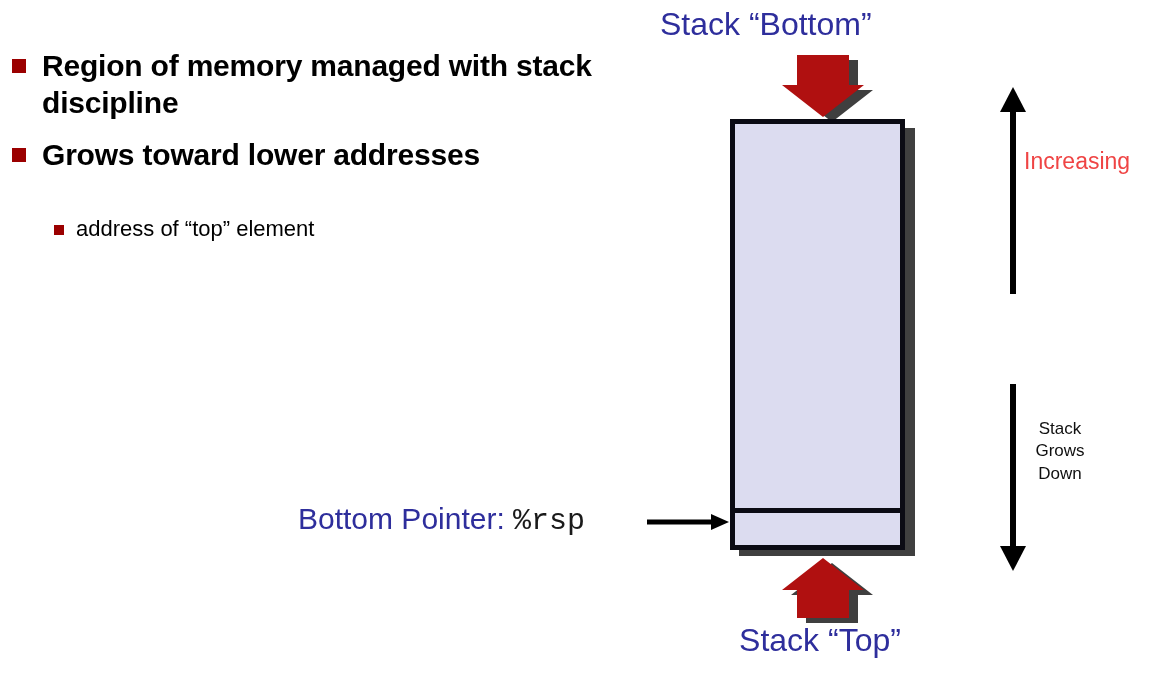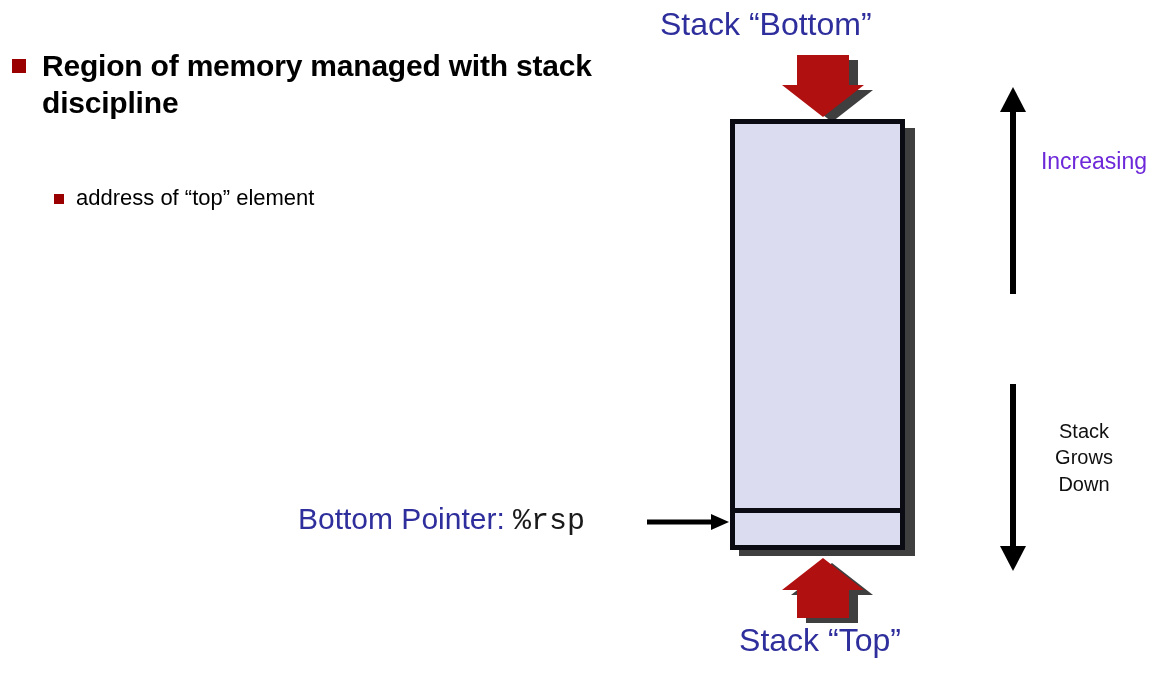--- a/index.html
+++ b/index.html
@@ -39,21 +39,21 @@
   }
   .bullet-text {
     font-size: 30px;
     font-weight: bold;
     color: #000000;
     line-height: 1.22;
     letter-spacing: -0.2px;
   }
   .bullet-row.l2 {
     margin-left: 42px;
-    margin-top: 22px;
+    margin-top: 0;
   }
   .bullet-row.l2 .bullet-marker {
     width: 10px;
     height: 10px;
     flex: 0 0 10px;
     margin-top: 9px;
     margin-right: 12px;
   }
   .bullet-row.l2 .bullet-text {
     font-size: 22px;
@@ -152,46 +152,50 @@
     position: absolute;
     left: 998px;
     top: 382px;
   }
   #increasing-label {
     position: absolute;
     left: 1024px;
     top: 147px;
     width: 140px;
     font-size: 23px;
-    color: #6d28d9;
+    color: #ef4444;
     line-height: 1.3;
-    text-align: center;
+    text-align: left;
   }
   #grows-label {
     position: absolute;
-    left: 1024px;
+    left: 1000px;
     top: 418px;
     width: 120px;
-    font-size: 20px;
+    font-size: 17px;
     color: #101010;
     line-height: 1.32;
     text-align: center;
   }
   .nowrap { white-space: nowrap; }
 </style>
 </head>
 <body>
 
 <div id="bullet-list">
 
   <div class="bullet-row l1">
     <span class="bullet-marker"></span>
     <span class="bullet-text">Region of memory managed with stack discipline</span>
   </div>
 
+  <div class="bullet-row l1">
+    <span class="bullet-marker"></span>
+    <span class="bullet-text">Grows toward lower addresses</span>
+  </div>
 
   <div style="height:26px"></div>
 
 
   <div class="bullet-row l2">
     <span class="bullet-marker"></span>
     <span class="bullet-text">address of “top” element</span>
   </div>
 
 </div>

